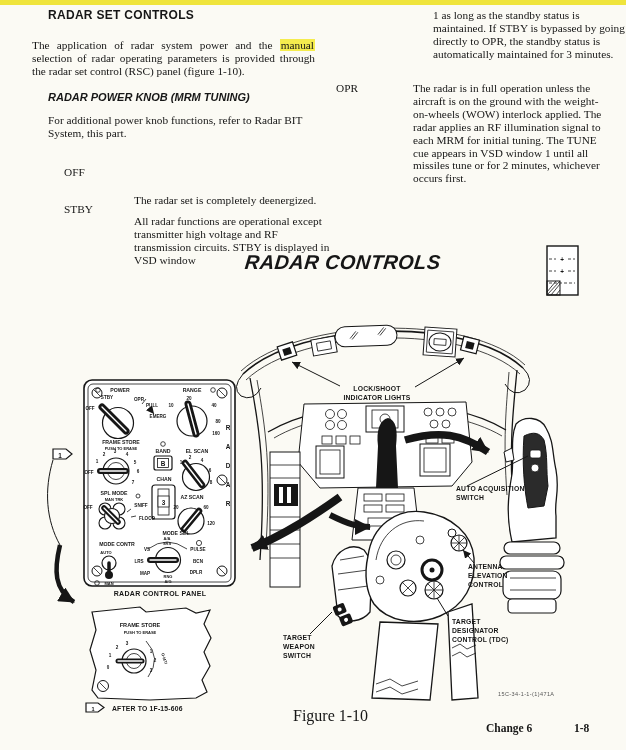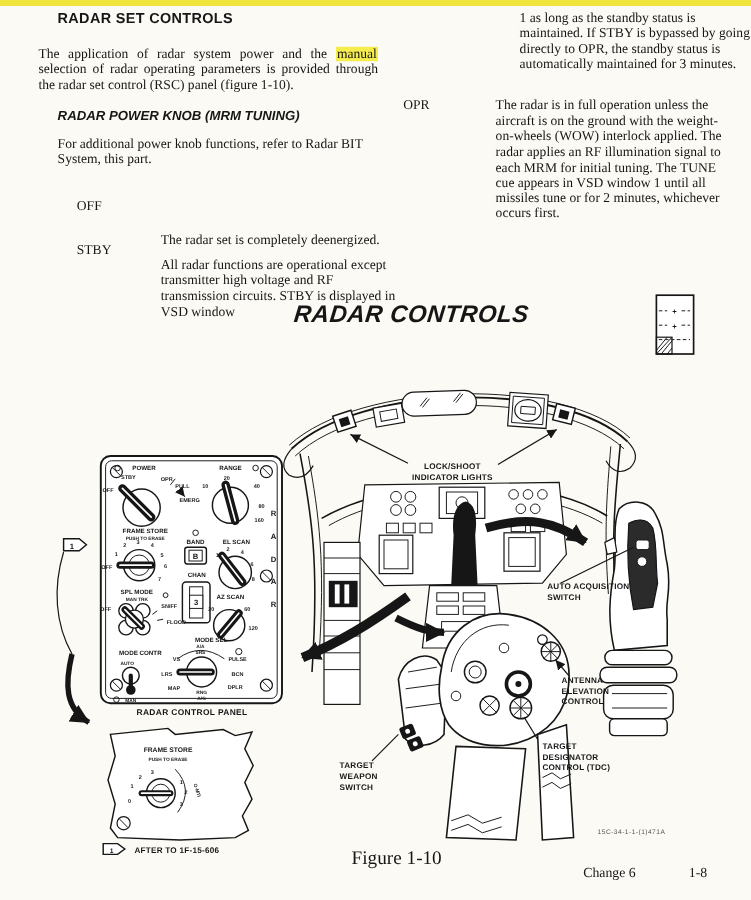--- a/index.html
+++ b/index.html
@@ -11,21 +11,21 @@
            letter-spacing:.3px;margin:0;}
   h2.subhead{font-family:"Liberation Sans",sans-serif;font-size:11px;font-weight:bold;margin:0;}
   .body{font-size:11.3px;line-height:12.9px;margin:0;}
   .just{text-align:justify;}
   .hl{background:#f5ec4e;padding:0 1px;}
   .term{font-size:11.3px;}
   .radar-heading{font-family:"Liberation Sans",sans-serif;font-weight:bold;font-style:italic;
                  font-size:20px;letter-spacing:.4px;transform:skewX(-6deg);}
   .figcap{font-size:16px;}
   .artid{font-family:"Liberation Sans",sans-serif;font-size:5.5px;color:#555;letter-spacing:.4px;}
-  .footer{font-size:11.5px;font-weight:normal;text-align:center;}
+  .footer{font-size:11.5px;font-weight:bold;text-align:center;}
   svg.fig{position:absolute;left:0;top:0;width:626px;height:750px;}
   svg text{font-family:"Liberation Sans",sans-serif;fill:#161616;}
   .t-lab{font-size:6.8px;font-weight:bold;letter-spacing:.2px;}
   .t-labc{font-size:6.8px;font-weight:bold;text-anchor:middle;letter-spacing:.2px;}
   .t-cap{font-size:7px;font-weight:bold;text-anchor:middle;letter-spacing:.3px;}
   .t-m{font-size:5.2px;font-weight:bold;text-anchor:middle;}
   .t-xs{font-size:4px;font-weight:bold;text-anchor:middle;}
   .t-n{font-size:4.6px;font-weight:bold;text-anchor:middle;}
   .t-v{font-size:6.4px;font-weight:bold;text-anchor:middle;}
   .t-note{font-size:6.8px;font-weight:bold;letter-spacing:.2px;}

